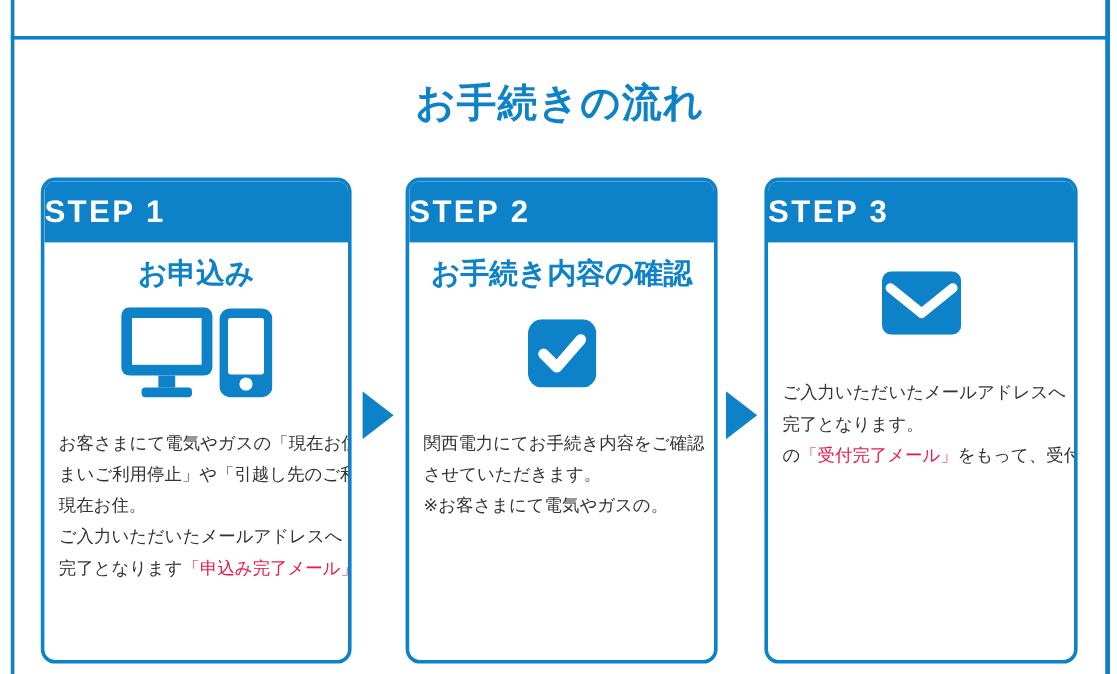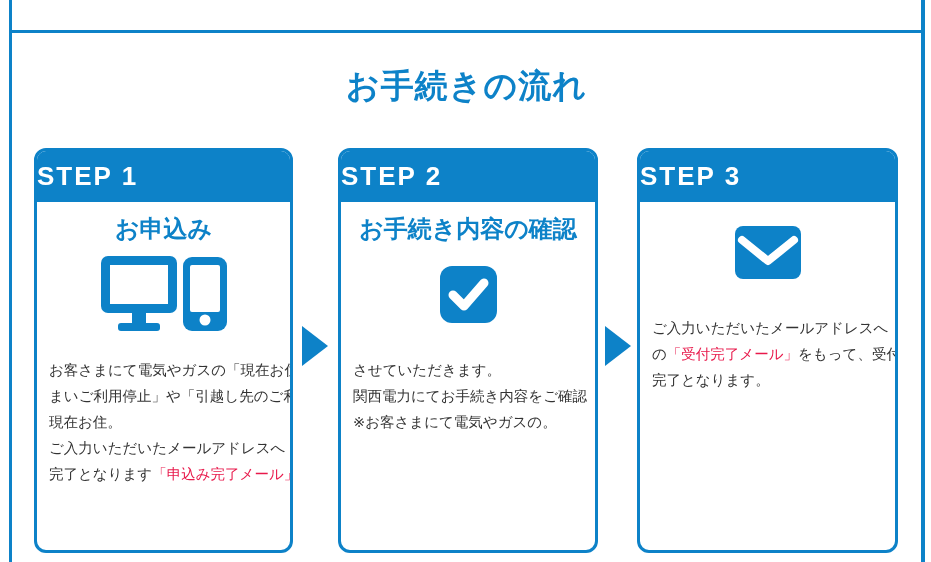--- a/index.html
+++ b/index.html
@@ -83,38 +83,38 @@
   <div class="card card2">
     <div class="step-header">STEP 2</div>
     <div class="card-title">お手続き内容の確認</div>
     <div class="icon-box">
       <svg width="57" height="57" viewBox="0 0 57 57">
         <rect x="0" y="0" width="57" height="57" rx="12" style="fill:var(--blue)"></rect>
         <polyline points="13,29 24,40 44,17" fill="none" stroke="#ffffff" stroke-width="9" stroke-linecap="round" stroke-linejoin="round"></polyline>
       </svg>
     </div>
     <div class="body-text">
+        <div class="line"><span>関西電力にてお手続き内容をご確認</span></div>
         <div class="line"><span>させていただきます。</span></div>
-        <div class="line"><span>関西電力にてお手続き内容をご確認</span></div>
         <div class="line"><span>※お客さまにて電気やガスの。</span></div>
       </div>
   </div>
 
   <svg class="flow-arrow" style="left:605px" viewBox="0 0 26 40">
     <polygon points="0,0 26,20 0,40" style="fill:var(--blue)"></polygon>
   </svg>
 
   <div class="card card3">
     <div class="step-header">STEP 3</div>
     <div class="icon-box">
       <svg width="66" height="53" viewBox="0 0 66 53">
         <rect x="0" y="0" width="66" height="53" rx="8" style="fill:var(--blue)"></rect>
         <polyline points="7,14 33,35 59,14" fill="none" stroke="#ffffff" stroke-width="8" stroke-linecap="round" stroke-linejoin="round"></polyline>
       </svg>
     </div>
     <div class="body-text">
         <div class="line"><span>ご入力いただいたメールアドレスへ</span></div>
+        <div class="line"><span>完了となります。</span></div>
         <div class="line"><span>の</span><span class="red">「受付完了メール」</span><span>をもって、受付</span></div>
-        <div class="line"><span>完了となります。</span></div>
       </div>
   </div>
 
 </div>
 
 </body></html>

